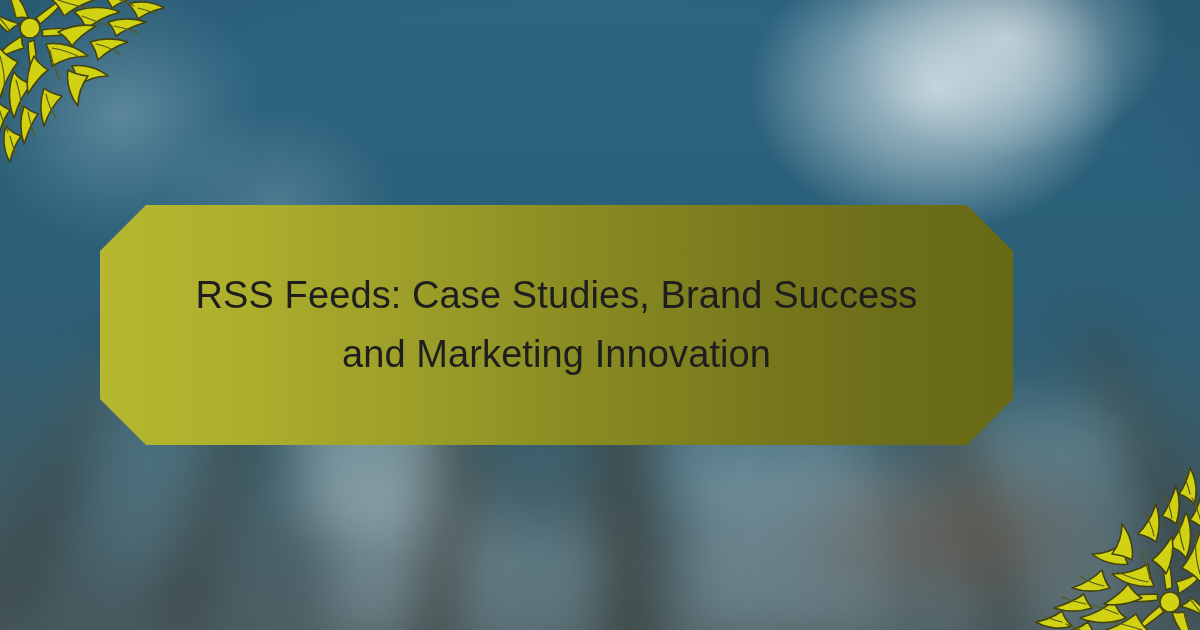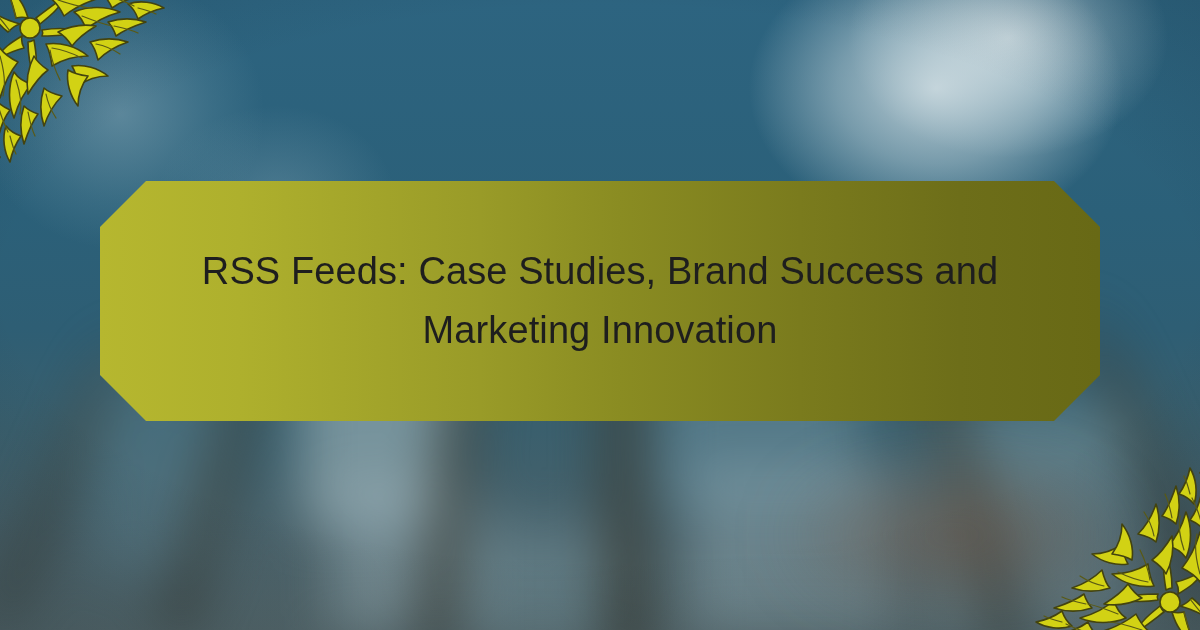--- a/index.html
+++ b/index.html
@@ -96,22 +96,22 @@
     z-index: 2;
     pointer-events: none;
   }
   .ornament.tl { left: -12px; top: -14px; }
   .ornament.br { right: -12px; bottom: -14px; transform: rotate(180deg); }
 
   
   .banner {
     position: absolute;
     left: 100px;
-    top: 181px;
-    width: 1000px;
+    top: 205px;
+    width: 913px;
     height: 240px;
     z-index: 3;
     background: linear-gradient(90deg, #b6b72f 0%, #aeb02d 14%, #999b28 38%, #8a8c22 52%, #7a7b1d 70%, #6d6e19 86%, #686915 100%);
     clip-path: polygon(46px 0, calc(100% - 46px) 0, 100% 46px, 100% calc(100% - 46px), calc(100% - 46px) 100%, 46px 100%, 0 calc(100% - 46px), 0 46px);
     display: flex;
     align-items: center;
     justify-content: center;
   }
 
   .banner-title {

